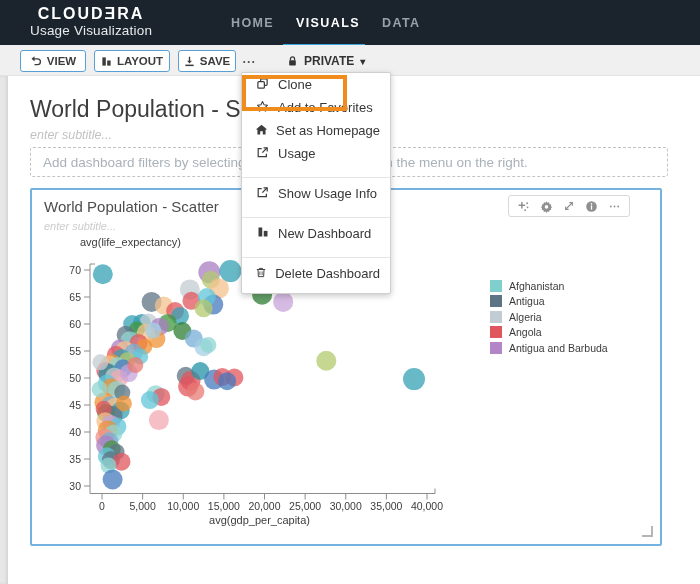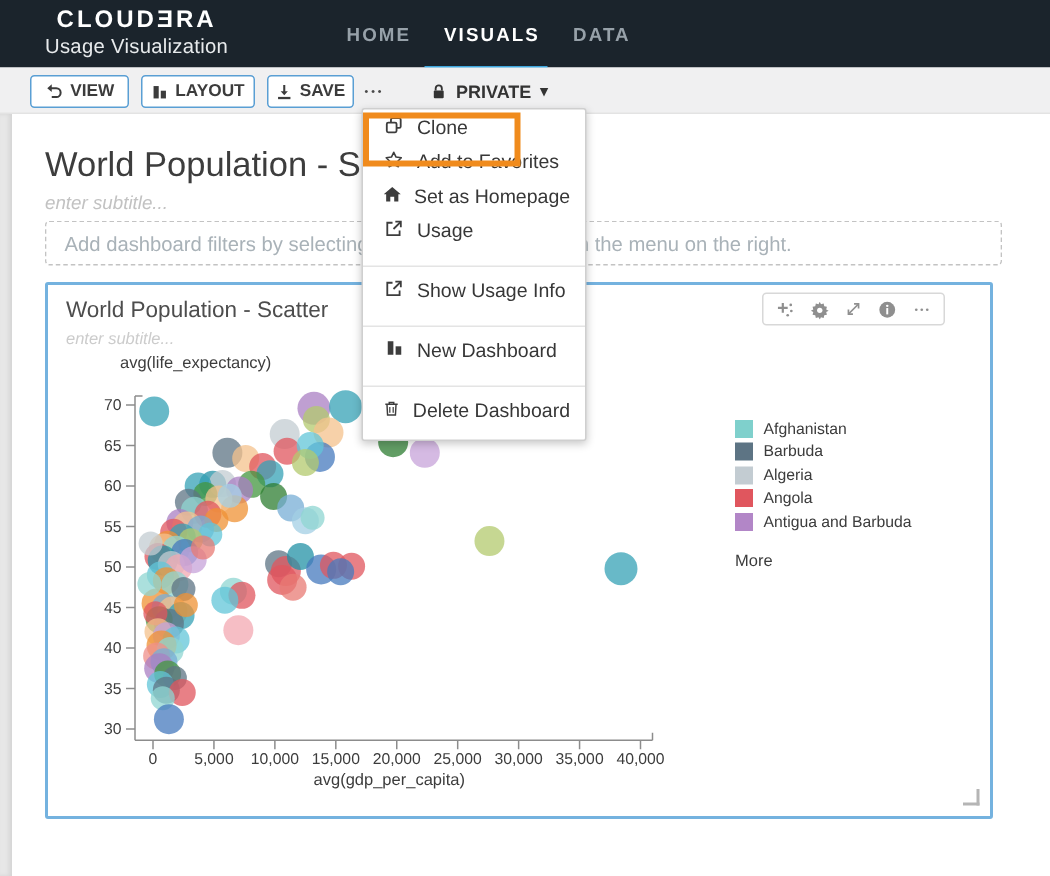--- a/index.html
+++ b/index.html
@@ -310,35 +310,34 @@
       <text x="395" y="319.5" fill="#3c3c3c" font-size="10.5" text-anchor="middle">40,000</text>
       <text x="227.5" y="333.5" fill="#3c3c3c" font-size="11" text-anchor="middle">avg(gdp_per_capita)</text>
     </svg>
   <div class="abs legend" id="legend">
       <div class="legend-item">
         <span class="legend-swatch" style="background: rgb(127, 208, 204);"></span>
         <span class="legend-label">Afghanistan</span>
       </div>
       <div class="legend-item">
         <span class="legend-swatch" style="background: rgb(93, 116, 132);"></span>
-        <span class="legend-label">Barbuda</span>
+        <span class="legend-label">Antigua</span>
       </div>
       <div class="legend-item">
         <span class="legend-swatch" style="background: rgb(195, 204, 210);"></span>
         <span class="legend-label">Algeria</span>
       </div>
       <div class="legend-item">
         <span class="legend-swatch" style="background: rgb(224, 86, 94);"></span>
         <span class="legend-label">Angola</span>
       </div>
       <div class="legend-item">
         <span class="legend-swatch" style="background: rgb(178, 134, 199);"></span>
         <span class="legend-label">Antigua and Barbuda</span>
       </div>
-      <div class="legend-more">More</div>
     </div>
   <div class="abs resize-corner"></div>
 </div>
 
 <div class="abs menu" id="dropdown-menu">
     <div class="menu-item">
       <span class="ic">
         <svg width="13" height="13" viewBox="0 0 16 16">
           <rect x="5.7" y="2.2" width="8" height="8" rx="1.2" fill="none" stroke="currentColor" stroke-width="1.5"></rect>
           <rect x="2.3" y="5.8" width="8" height="8" rx="1.2" fill="#fff" stroke="currentColor" stroke-width="1.5"></rect>

